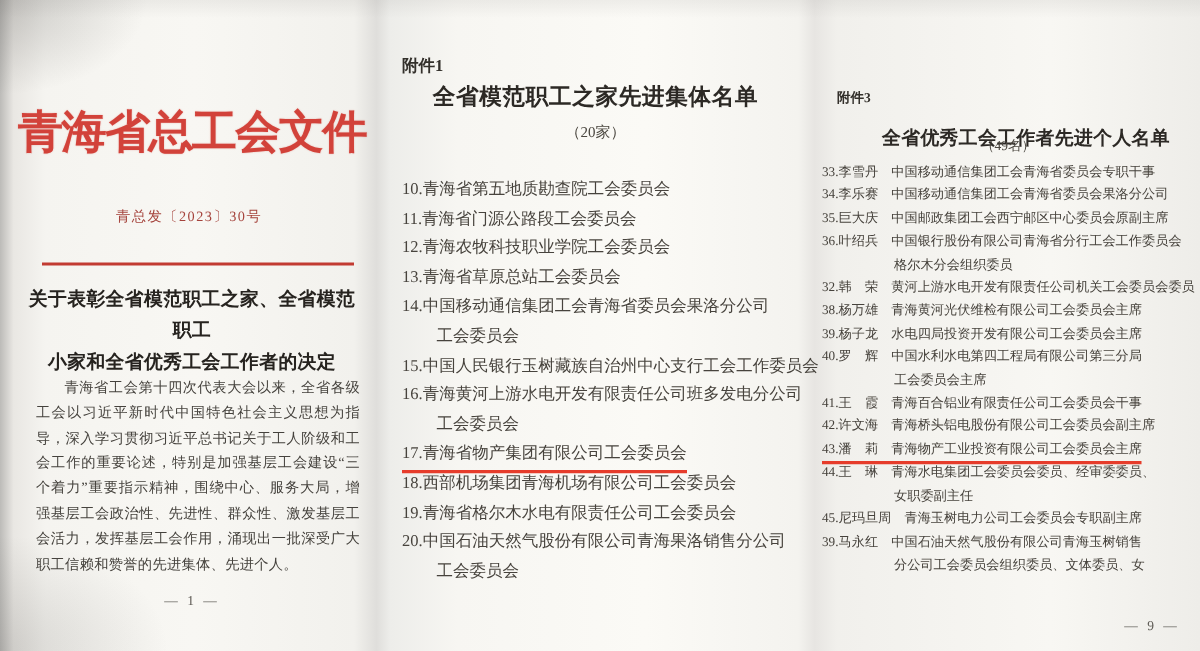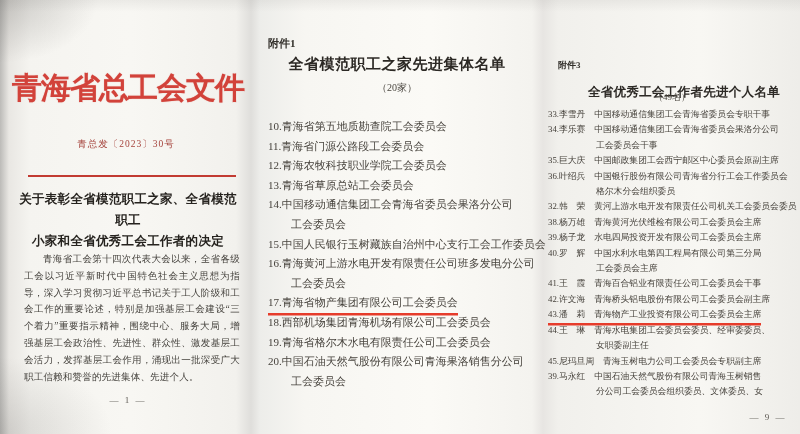--- a/index.html
+++ b/index.html
@@ -154,21 +154,20 @@
     <div class="abs right-count">（49名）</div>
     <div class="abs right-list">
 
         <div class="r-item">
           <div class="r-line1 hl-target">33.李雪丹　中国移动通信集团工会青海省委员会专职干事</div>
           
         </div>
 
         <div class="r-item">
           <div class="r-line1 hl-target">34.李乐赛　中国移动通信集团工会青海省委员会果洛分公司</div>
-          <div class="r-l2">工会委员会干事</div>
         </div>
 
         <div class="r-item">
           <div class="r-line1 hl-target">35.巨大庆　中国邮政集团工会西宁邮区中心委员会原副主席</div>
           
         </div>
 
         <div class="r-item">
           <div class="r-line1 hl-target">36.叶绍兵　中国银行股份有限公司青海省分行工会工作委员会</div>
           <div class="r-l2">格尔木分会组织委员</div>

